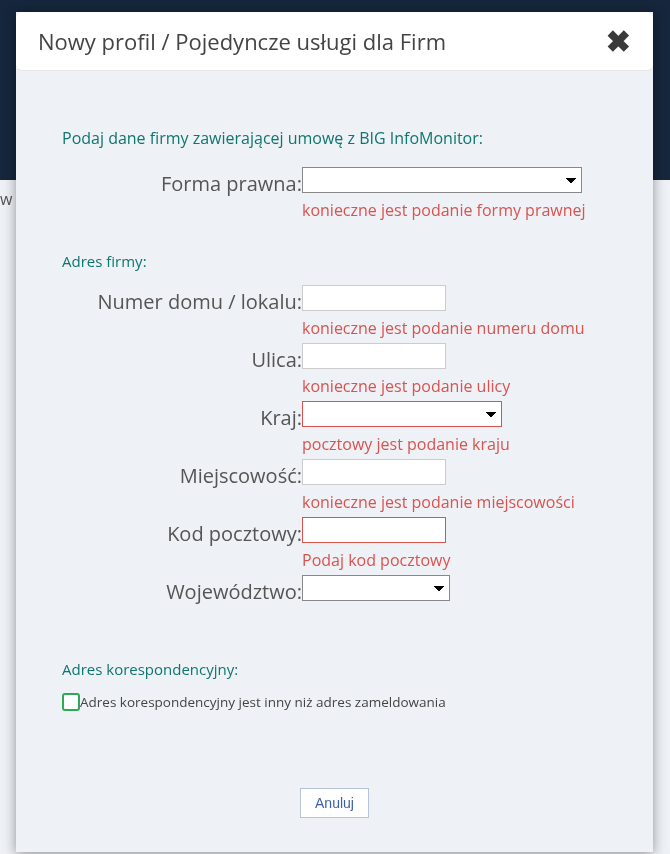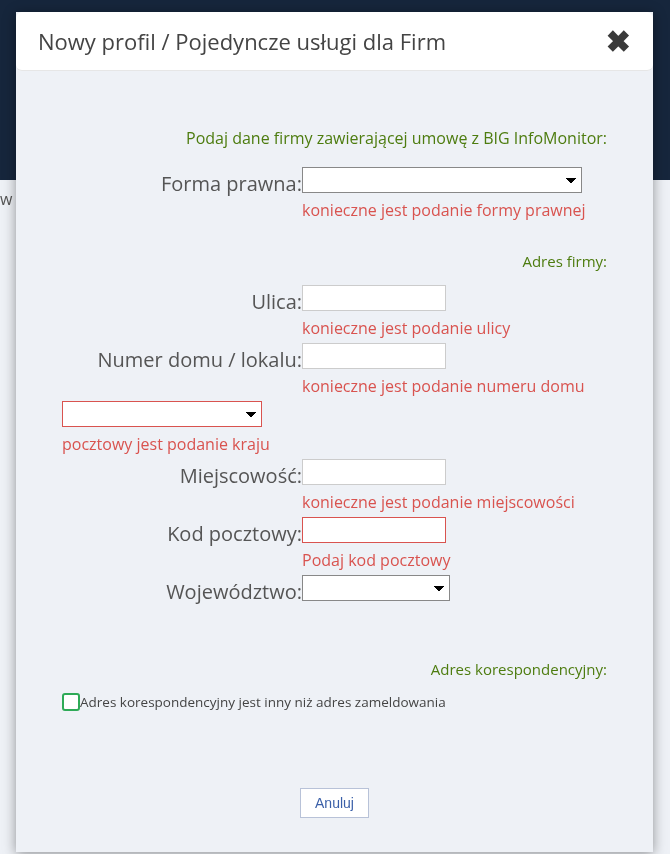--- a/index.html
+++ b/index.html
@@ -61,23 +61,22 @@
     line-height: 1;
   }
   .modal-body {
     padding: 56px 46px 20px 46px;
     flex: 1;
     color: #555;
     font-size: 14.5px;
   }
   .section-title {
     font-size: 16px;
-    color: #4d7c0f;
+    color: #0f766e;
     margin-bottom: 18px;
-    text-align: right;
   }
   .section-title.small {
     font-size: 15px;
     margin-top: 30px;
     margin-bottom: 14px;
   }
   .form-row {
     display: flex;
     align-items: flex-start;
     margin-bottom: 4px;
@@ -177,36 +176,37 @@
       <div class="label-col">Forma prawna:</div>
       <div class="field-col">
         <select class="sel w-lg bordered" value=""><option></option></select>
         <div class="err-msg">konieczne jest podanie formy prawnej</div>
       </div>
     </div>
 
     <div class="section-title small">Adres firmy:</div>
 
     <div class="form-row">
+      <div class="label-col">Numer domu / lokalu:</div>
+      <div class="field-col">
+        <input class="txt w-sm" type="text" value="" style="">
+        <div class="err-msg">konieczne jest podanie numeru domu</div>
+      </div>
+    </div>
+
+    <div class="form-row">
       <div class="label-col">Ulica:</div>
       <div class="field-col">
         <input class="txt w-sm" type="text" value="" style="">
         <div class="err-msg">konieczne jest podanie ulicy</div>
       </div>
     </div>
 
     <div class="form-row">
-      <div class="label-col">Numer domu / lokalu:</div>
-      <div class="field-col">
-        <input class="txt w-sm" type="text" value="" style="">
-        <div class="err-msg">konieczne jest podanie numeru domu</div>
-      </div>
-    </div>
-
-    <div class="form-row">
+      <div class="label-col">Kraj:</div>
       <div class="field-col">
         <select class="sel w-md err" value=""><option></option></select>
         <div class="err-msg">pocztowy jest podanie kraju</div>
       </div>
     </div>
 
     <div class="form-row">
       <div class="label-col">Miejscowość:</div>
       <div class="field-col">
         <input class="txt w-sm" type="text" value="" style="">

